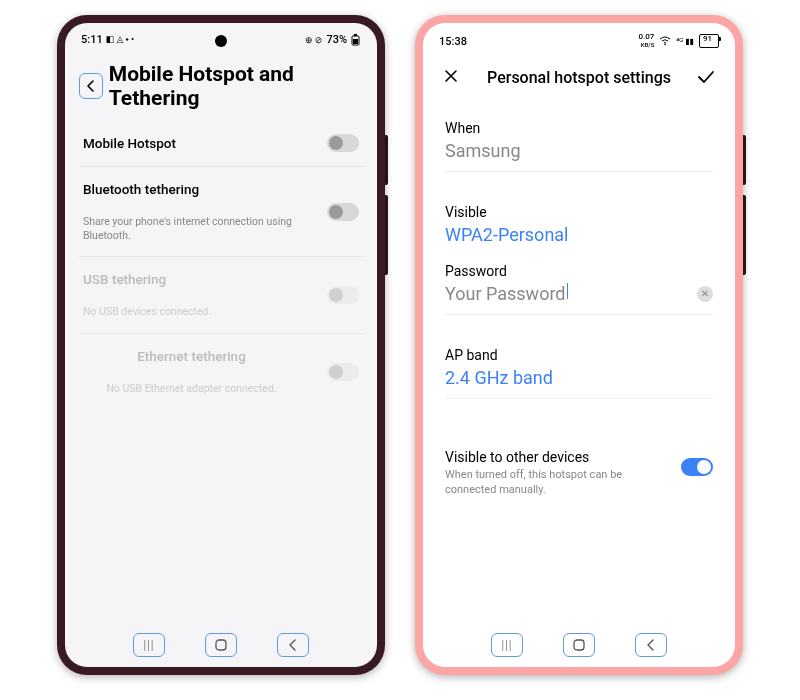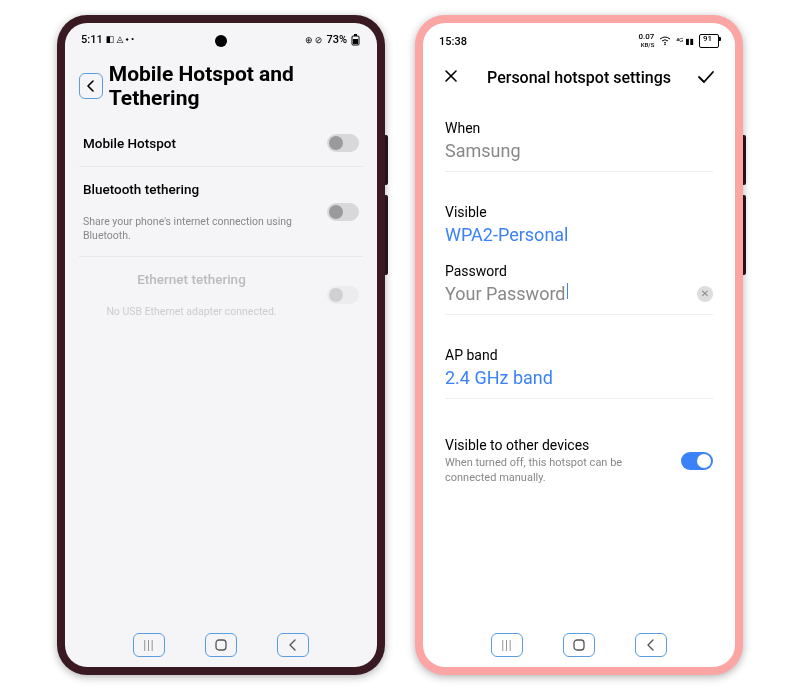--- a/index.html
+++ b/index.html
@@ -178,21 +178,21 @@
   .cursor { width: 1px; height: 16px; background: #3b82f6; display: inline-block; margin-left: 1px; }
   .clear-dot {
     width: 16px; height: 16px; background: #ddd; border-radius: 50%;
     display: flex; align-items: center; justify-content: center;
     font-size: 10px; color: #888;
   }
   .visible-row {
     display: flex; justify-content: space-between; align-items: center;
     padding: 20px 0;
   }
-  .visible-text { flex: 1; padding-right: 12px; }
+  .visible-text { flex: 1; padding-right: 12px; margin-top: 12px; }
   .visible-title { font-size: 14px; color: #000; margin-bottom: 3px;}
   .visible-sub { font-size: 11px; color: #888; line-height: 1.35; }
   .gap { height: 18px; }
   
   .navbar {
     position: absolute;
     bottom: 10px;
     left: 0; right: 0;
     display: flex;
     justify-content: center;
@@ -250,20 +250,27 @@
           <div class="row-title">Mobile Hotspot</div>
         </div>
         <div class="toggle"></div>
       </div>
       <div class="row">
         <div class="row-text">
           <div class="row-title">Bluetooth tethering</div>
           <div class="row-sub">Share your phone's internet connection using Bluetooth.</div>
         </div>
         <div class="toggle"></div>
+      </div>
+      <div class="row disabled">
+        <div class="row-text">
+          <div class="row-title">USB tethering</div>
+          <div class="row-sub">No USB devices connected.</div>
+        </div>
+        <div class="toggle disabled"></div>
       </div>
       <div class="row disabled">
         <div class="row-text">
           <div class="row-title">Ethernet tethering</div>
           <div class="row-sub">No USB Ethernet adapter connected.</div>
         </div>
         <div class="toggle disabled"></div>
       </div>
     </div>
 

